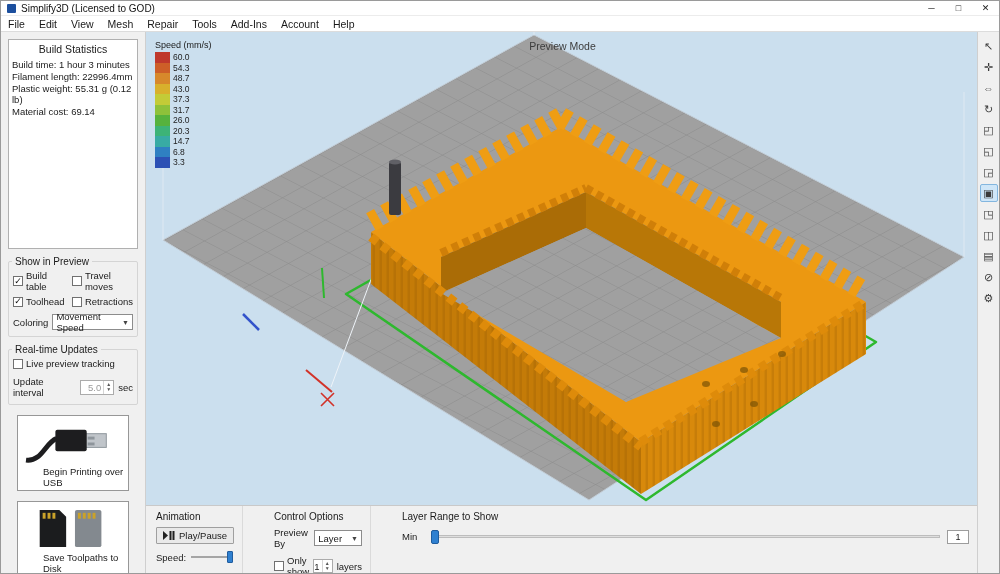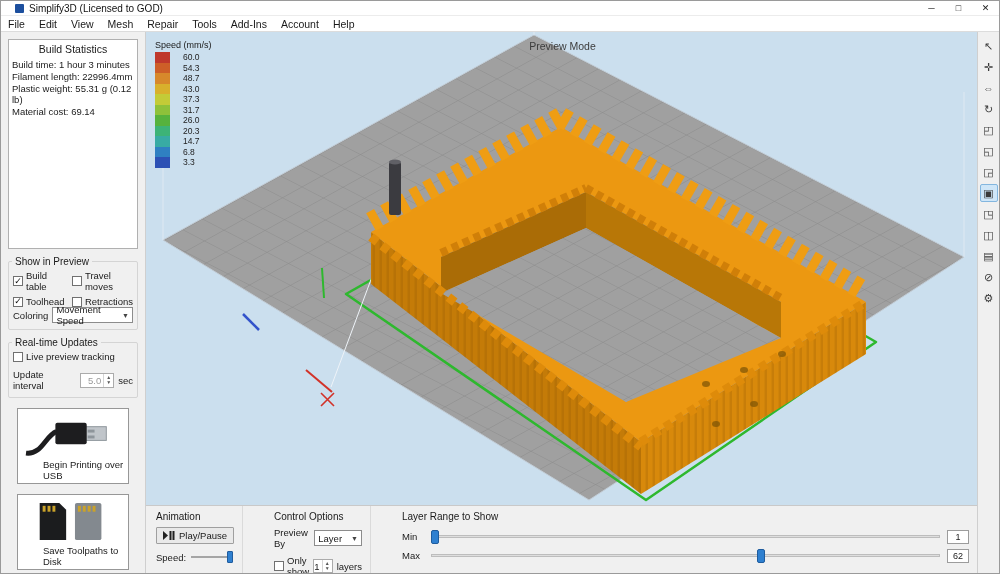--- a/index.html
+++ b/index.html
@@ -2,21 +2,21 @@
 <html><head>
 <meta charset="utf-8">
 <style>
   * { margin:0; padding:0; box-sizing:border-box; }
   body { font-family:"Liberation Sans", sans-serif; background:#888; }
   #app { position:relative; width:1000px; height:574px; background:#f0f0f0; overflow:hidden;
          font-size:11px; color:#1a1a1a; border:1px solid #9a9a9a; }
 
   
   .titlebar { position:absolute; top:0; left:0; right:0; height:15px; background:#fff;
-              display:flex; align-items:center; border-bottom:1px solid #ececec;padding-left:8px; }
+              display:flex; align-items:center; border-bottom:1px solid #ececec; }
   .app-icon { width:9px; height:9px; margin:0 5px 0 6px; background:#1c4f9e; border-radius:1px; flex:none; }
   .title-text { font-size:10px; color:#111; }
   .win-controls { margin-left:auto; display:flex; height:100%; }
   .win-btn { width:27px; display:flex; align-items:center; justify-content:center; font-size:9px; color:#222; }
 
   
   .menubar { position:absolute; top:15px; left:0; right:0; height:16px; background:#fff;
              display:flex; align-items:center; border-bottom:1px solid #dcdcdc; }
   .menu-item { padding:1px 7px; font-size:10.5px; }
 
@@ -28,21 +28,21 @@
   .stats-line { padding:0 2px 1px 3px; font-size:9.5px; }
 
   .group { margin:12px 7px 0; border:1px solid #d4d4d4; border-radius:2px; position:relative;
            padding:8px 4px 6px; flex:none; }
   .group-title { position:absolute; top:-6px; left:3px; background:#f0f0f0; padding:0 3px; font-size:10px; }
   .cb-grid { display:grid; grid-template-columns:1fr 1fr; gap:4px 2px; }
   .cb { display:flex; align-items:center; gap:3px; font-size:9.5px; }
   .cb-box { width:10px; height:10px; border:1px solid #707070; background:#fff; display:flex;
             align-items:center; justify-content:center; font-size:9px; color:#111; flex:none; }
   .cb-box.checked::after { content:"✓"; margin-top:-1px; }
-  .coloring-row { display:flex; align-items:center; gap:4px; font-size:9.5px; }
+  .coloring-row { display:flex; align-items:center; gap:4px; margin-top:7px; font-size:9.5px; }
   .select { border:1px solid #8c8c8c; background:#fff; height:16px; display:flex; align-items:center;
             padding:0 3px; font-size:9.5px; justify-content:space-between; }
   .select .arrow { font-size:7px; color:#444; margin-left:4px; }
   .flex1 { flex:1; }
   .ri-row { display:flex; align-items:center; gap:4px; margin-top:7px; font-size:9.5px; }
   .spin { border:1px solid #ababab; background:#fff; width:34px; height:15px; display:flex; align-items:stretch; }
   .spin .val { flex:1; text-align:right; padding:1px 2px 0 0; font-size:9.5px; }
   .spin .val.dim { color:#9a9a9a; }
   .spin .arrows { width:10px; display:flex; flex-direction:column; justify-content:center; font-size:5px;
                   color:#555; border-left:1px solid #d5d5d5; text-align:center; line-height:5px; }
@@ -53,21 +53,21 @@
   .img-btn .lbl { font-size:9.5px;margin-left:23px; }
 
   
   .viewport { position:absolute; top:31px; left:145px; width:833px; height:475px; background:#cbdfee; }
   .viewport svg.scene { position:absolute; left:0; top:0; }
   .mode-label { position:absolute; top:8px; left:50%; transform:translateX(-50%); font-size:10.5px; color:#3c3c3c; }
   .legend { position:absolute; top:8px; left:9px; }
   .legend-title { font-size:9px; color:#1a1a1a; margin-bottom:2px; }
   .legend-row { display:flex; align-items:center; height:10.5px; }
   .legend-swatch { width:15px; height:10.5px; flex:none; }
-  .legend-val { font-size:8.5px; margin-left:13px; color:#222; }
+  .legend-val { font-size:8.5px; margin-left:3px; color:#222; }
   .thp { position:absolute; left:9px; bottom:8px; font-size:10px; color:#1e1e1e; line-height:13px; }
 
   
   .bottom-panel { position:absolute; left:145px; right:22px; bottom:0; height:68px; background:#f0f0f0;
                   border-top:1px solid #c9c9c9; display:flex; }
   .bp-group { padding:5px 8px 4px 10px; }
   .bp-group + .bp-group { border-left:1px solid #dadada;padding-left:31px; }
   .bp-title { font-size:10px; margin-bottom:5px; }
   .anim { width:96px; }
   .ctrl { width:128px; }
@@ -363,28 +363,20 @@
     <div class="bp-group range">
       <div class="bp-title">Layer Range to Show</div>
       <div class="range-row">
         <span class="rlabel">Min</span>
         <span class="slider">
           <span class="track"></span>
           <span class="handle" style="left:0%"></span>
         </span>
         <span class="range-val">1</span>
       </div>
-      <div class="range-row">
-        <span class="rlabel">Max</span>
-        <span class="slider">
-          <span class="track"></span>
-          <span class="handle" style="left:64%"></span>
-        </span>
-        <span class="range-val">62</span>
-      </div>
     </div>
   </div>
 
   <div class="right-toolbar">
     <span class="tool-btn">↖</span>
     <span class="tool-btn">✛</span>
     <span class="tool-btn">⇔</span>
     <span class="tool-btn">↻</span>
     <span class="tool-btn">◰</span>
     <span class="tool-btn">◱</span>

